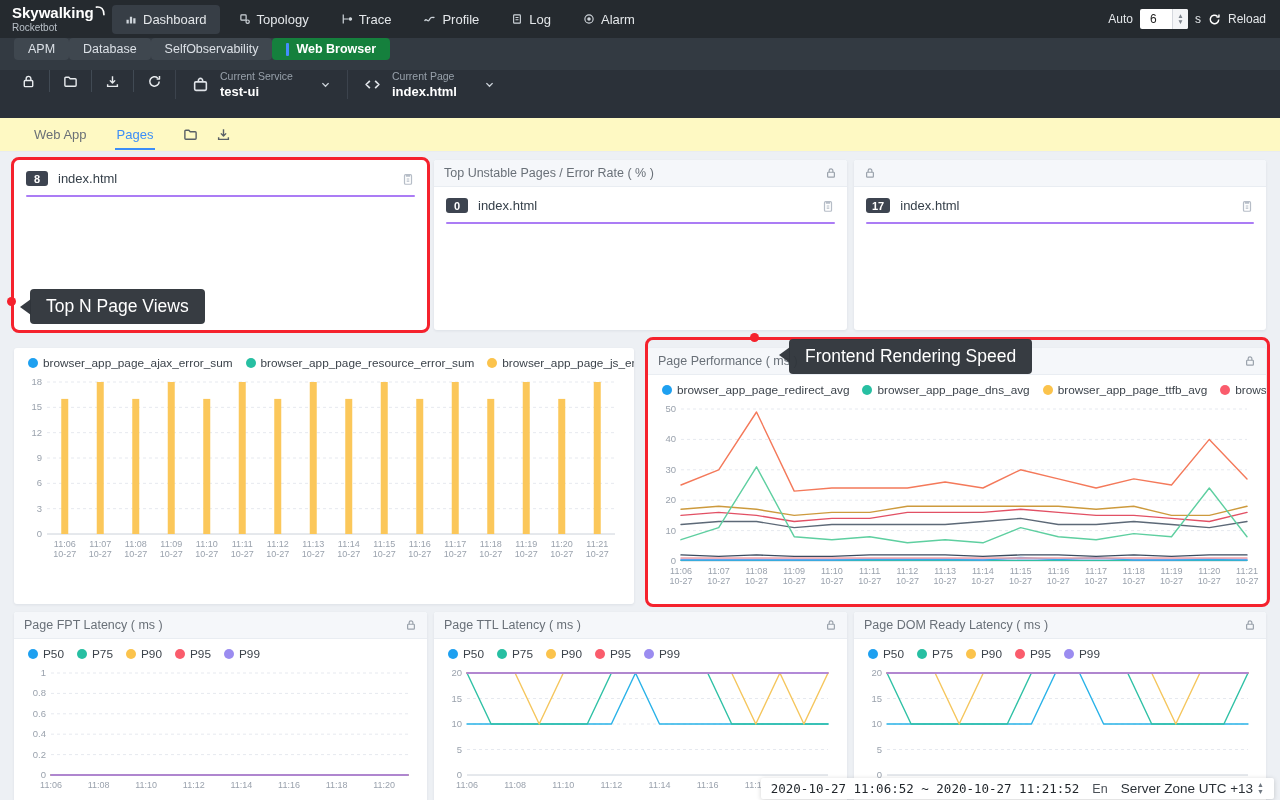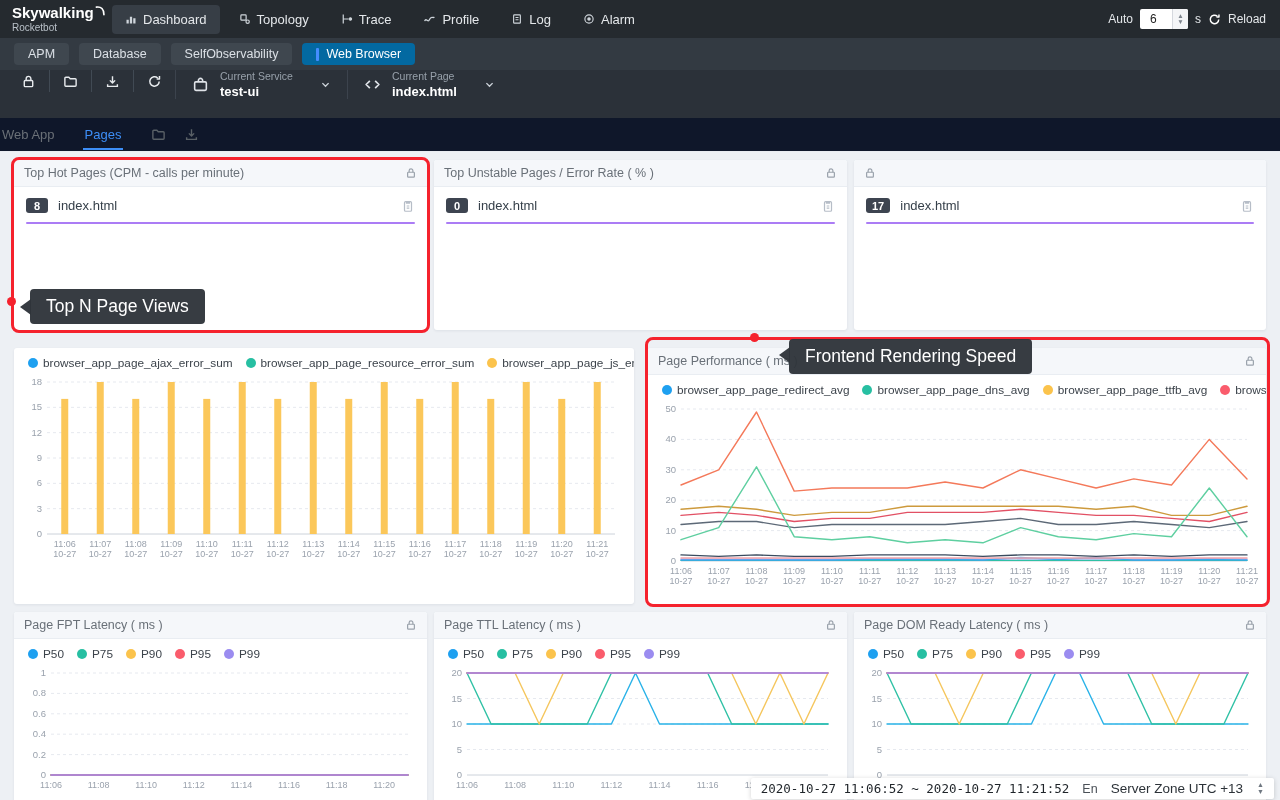--- a/index.html
+++ b/index.html
@@ -13,38 +13,38 @@
   .logo-sub{font-size:10px;color:#b9c0c8;margin-top:2px}
   .nav-items{display:flex;margin-left:4px;gap:6px}
   .nav-item{display:flex;align-items:center;gap:6px;padding:7px 13px;font-size:13px;color:#e4e7ea;border-radius:4px;cursor:pointer}
   .nav-item.active{background:#373e46}
   .nav-item .nicon{color:#cfd5db;display:flex}
   .nav-right{margin-left:auto;display:flex;align-items:center;gap:7px;margin-right:14px;font-size:12px;color:#e4e7ea}
   .auto-input{width:48px;height:20px;background:#fff;border-radius:2px;color:#222;display:flex;align-items:center;overflow:hidden}
   .auto-input .val{flex:1;padding-left:10px;font-size:12px}
   .spinner{width:15px;height:100%;border-left:1px solid #d5d8de;background:#f4f5f7;display:flex;flex-direction:column;align-items:center;justify-content:center;color:#7d848d;font-size:6.5px;line-height:6px;cursor:pointer}
   
-  .subnav{height:32px;background:#333a42;display:flex;align-items:center;gap:10px;padding-left:14px}
+  .subnav{height:32px;background:#333a42;display:flex;align-items:flex-start;gap:0;padding-left:14px}
   .subnav-btn{padding:4px 14px;background:#3f474f;border-radius:4px;font-size:12.5px;color:#dbe0e6;cursor:pointer;display:flex;align-items:center;gap:7px}
-  .subnav-btn.active{background:#0369a1;color:#fff;font-weight:400}
+  .subnav-btn.active{background:#15803d;color:#fff;font-weight:700}
   .subnav-ind{width:3px;height:13px;background:#448dfe;border-radius:1px}
   
   .toolbar{height:48px;background:#2b3139;display:flex;align-items:flex-start;color:#e8ebee}
   .tool-icons{display:flex;align-items:center;margin-left:8px}
   .tool-btn{padding:0 13px;height:22px;display:flex;align-items:center;color:#e8ebee;cursor:pointer;border-right:1px solid #414a54}
   .tool-btn:last-child{border-right:none}
   .sel-group{display:flex;align-items:center;gap:11px;padding:0 16px;border-left:1px solid #3c434d;cursor:pointer}
   .sel-group .gicon{color:#dfe3e8;display:flex}
   .sel-text{display:flex;flex-direction:column;justify-content:center}
   .sel-label{font-size:10.5px;color:#98a1ab}
   .sel-value{font-size:13px;color:#fff;font-weight:700;margin-top:2px}
   .sel-chevron{margin-left:16px;color:#cdd3da;display:flex}
   .sel-end{border-left:1px solid #3c434d}
   
-  .tabs{height:33px;background:#0f172a;display:flex;align-items:center;padding-left:0;border-bottom:1px solid #e9ecf1}
+  .tabs{height:33px;background:#fef9c3;display:flex;align-items:center;padding-left:32px;border-bottom:1px solid #e9ecf1}
   .tab{font-size:13px;color:#6a7077;padding:8px 2px 6px;margin-right:26px;cursor:pointer;border-bottom:2px solid transparent}
   .tab.active{color:#3d8ef7;border-bottom-color:#3d8ef7}
   .tab-tools{display:flex;gap:18px;color:#596066;margin-left:2px}
   .tab-tools .ticon{cursor:pointer;display:flex}
   
   .panel{position:absolute;background:#fff;border-radius:3px;box-shadow:0 1px 3px rgba(15,35,60,.07)}
   .panel-header{height:26px;background:#f5f7fa;border-bottom:1px solid #e9edf2;display:flex;align-items:center;padding:0 10px;font-size:12.5px;color:#697078;border-radius:3px 3px 0 0}
   .panel-header .ttl{flex:1;white-space:nowrap;overflow:hidden}
   .lock-ic{color:#9aa2ac;display:flex;cursor:pointer}
   .list-row{display:flex;align-items:center;padding:11px 12px 0}
@@ -61,21 +61,21 @@
   
   .hl-box{position:absolute;box-sizing:border-box;border:3px solid #f5222d;border-radius:8px;pointer-events:none;z-index:5}
   .hl-dot{position:absolute;width:9px;height:9px;background:#f5222d;border-radius:50%;z-index:7}
   .hl-tip{position:absolute;background:rgba(47,52,58,.96);color:#fff;font-size:17.5px;padding:7px 16px;border-radius:4px;z-index:6;white-space:nowrap}
   .hl-tip:before{content:"";position:absolute;left:-10px;top:8px;border:8px solid transparent;border-right:11px solid rgba(47,52,58,.96);border-left-width:0}
   .tip-mid:before{top:50%;margin-top:-8px}
   
   .footerbar{position:absolute;right:6px;bottom:1px;background:#fff;display:flex;align-items:center;gap:13px;padding:3px 10px;box-shadow:0 1px 5px rgba(0,0,0,.18);border-radius:2px;z-index:9}
   .f-time{font-family:"DejaVu Sans Mono",monospace;font-size:12.5px;color:#1f2429}
   .f-lang{font-size:12.5px;color:#4a5057;cursor:pointer}
-  .f-zone{font-size:13.5px;color:#2c3238;display:flex;align-items:center;gap:12px}
+  .f-zone{font-size:13.5px;color:#2c3238;display:flex;align-items:center;gap:2px}
   .f-spin{display:flex;flex-direction:column;font-size:7px;color:#6f7781;line-height:6.5px;cursor:pointer;margin-left:2px}
 </style>
 </head>
 <body>
 
 <div class="navbar">
   <div class="logo">
     <span class="logo-main">Skywalking</span><span class="logo-swoosh"><svg width="11" height="11" viewBox="0 0 16 16">
           <path d="M2 3c7-1 11 3 11 11" stroke="#fff" fill="none" stroke-width="2.4" stroke-linecap="round"></path>
         </svg></span>
@@ -247,29 +247,20 @@
     <span class="ticon">
         <svg width="15" height="15" viewBox="0 0 16 16" fill="none" stroke="currentColor" stroke-width="1.5">
           <path d="M8 2.5v7M5.2 6.8L8 9.6l2.8-2.8" stroke-linejoin="round"></path>
           <path d="M2.8 11v2.2h10.4V11"></path>
         </svg>
       </span>
   </div>
 </div>
 
 <div class="panel" style="left:14px;top:160px;width:413px;height:170px">
-  <div class="panel-header">
-      <span class="ttl">Top Hot Pages (CPM - calls per minute)</span>
-    <span class="lock-ic">
-        <svg width="12" height="12" viewBox="0 0 16 16" fill="none" stroke="currentColor" stroke-width="1.6">
-          <rect x="3.5" y="7" width="9" height="6.5" rx="1"></rect>
-          <path d="M5.5 7V5a2.5 2.5 0 0 1 5 0v2"></path>
-        </svg>
-      </span>
-  </div>
   <div class="list-row">
     <span class="badge">8</span>
     <span class="row-name">index.html</span>
     <span class="copy-ic">
         <svg width="14" height="14" viewBox="0 0 16 16" fill="none" stroke="currentColor" stroke-width="1.4">
           <rect x="4" y="3" width="8" height="11" rx="1.2"></rect>
           <path d="M6.3 3.2h3.4v1.6H6.3zM6.5 8h3M6.5 10.5h3"></path>
         </svg>
       </span>
   </div>

